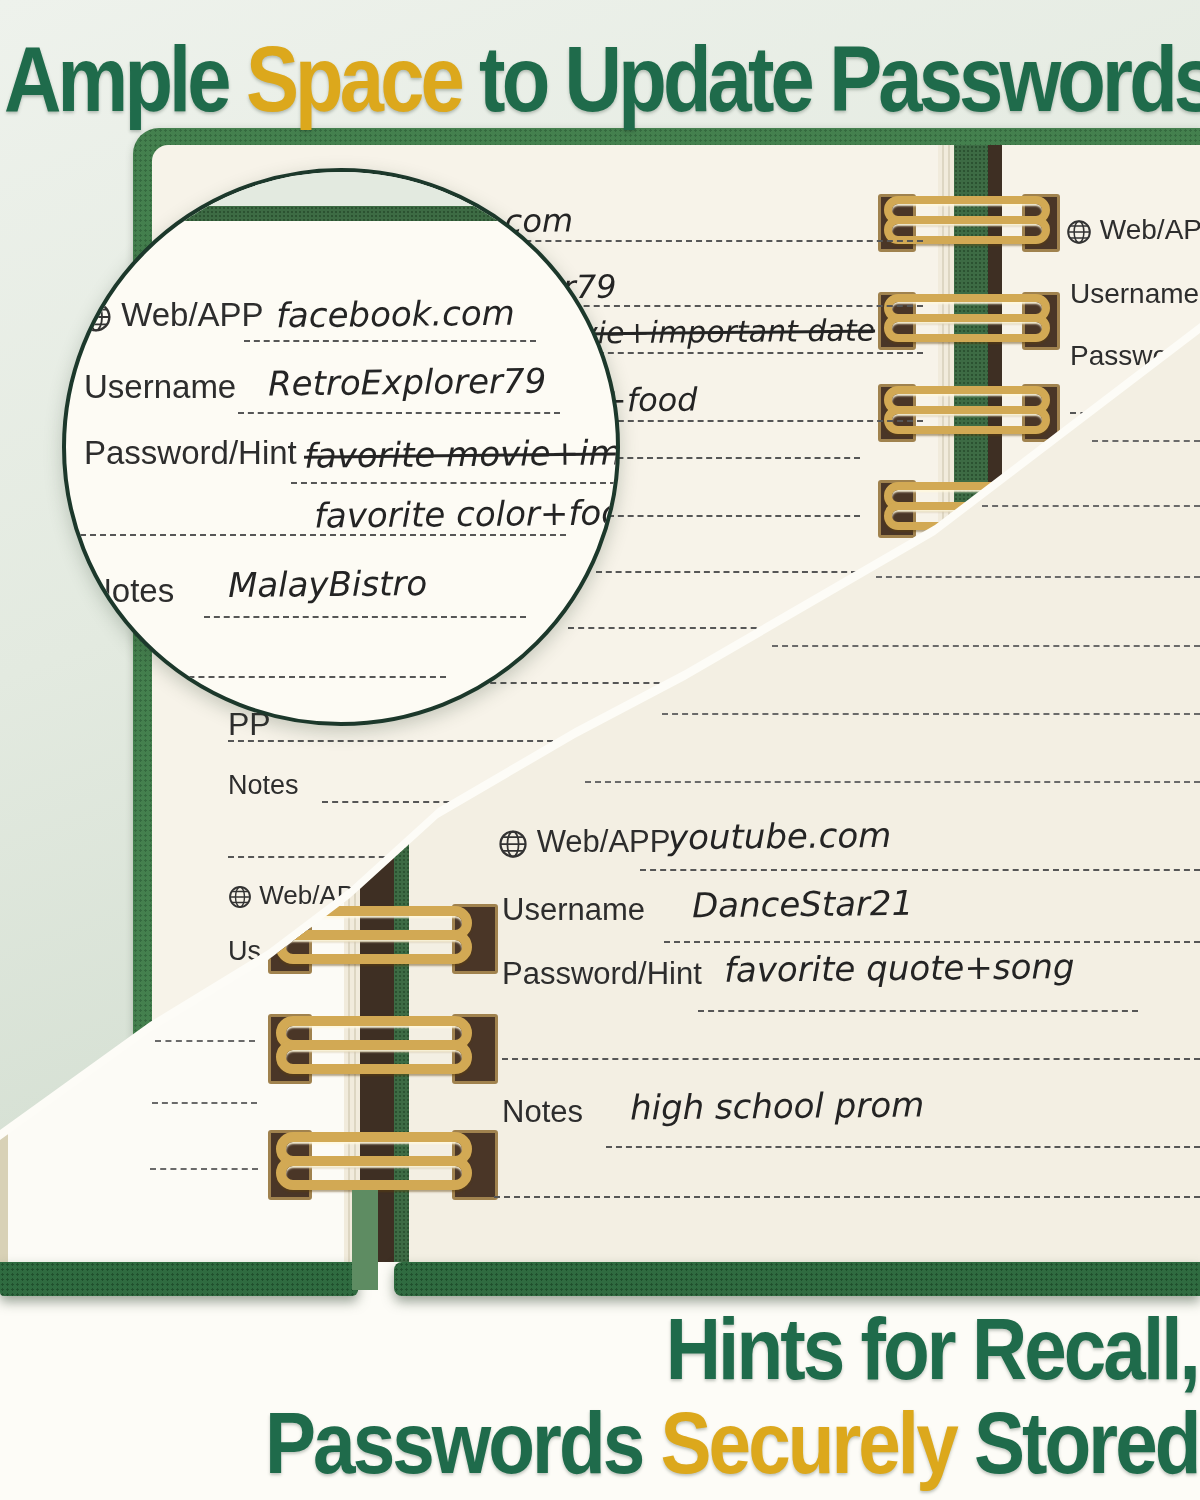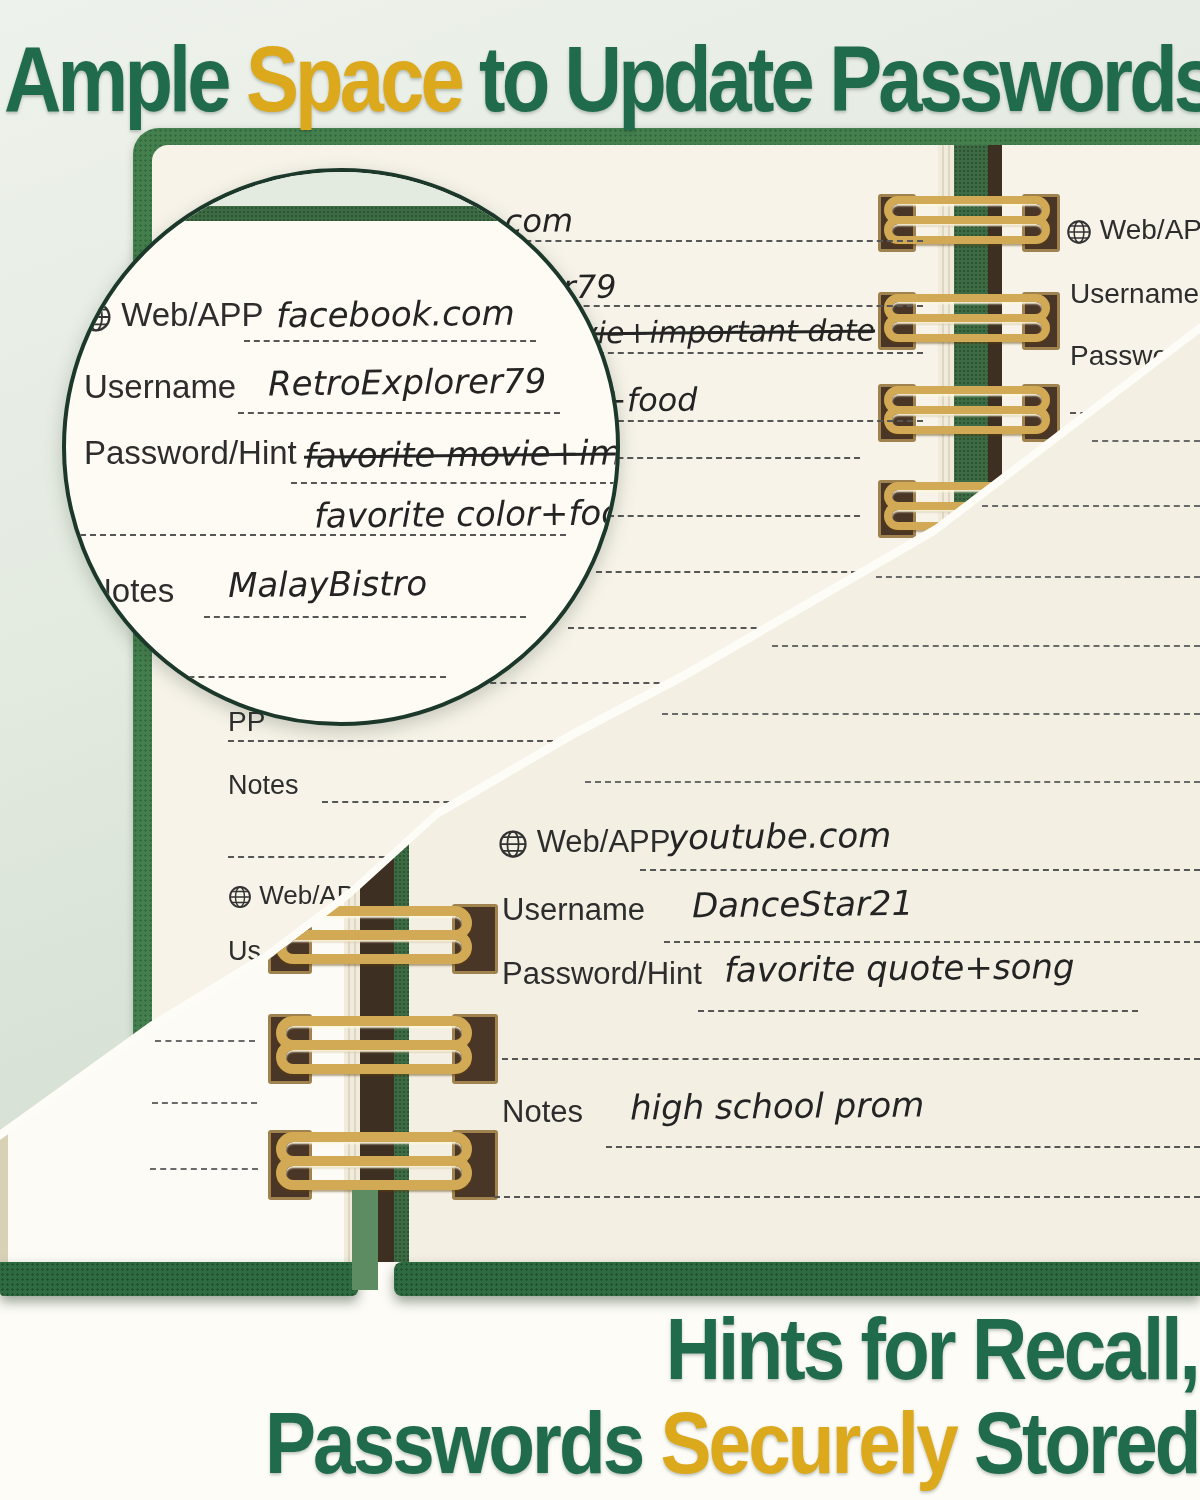--- a/index.html
+++ b/index.html
@@ -86,21 +86,21 @@
     <i class="d" style="left:523px;top:305px;width:400px;"></i>
     <span class="hw strike" style="left:580px;top:314px;font-size:30px;">vie+important date</span>
     <i class="d" style="left:538px;top:352px;width:385px;"></i>
     <span class="hw" style="left:600px;top:381px;font-size:32px;">+food</span>
     <i class="d" style="left:558px;top:420px;width:365px;"></i>
     <i class="d" style="left:578px;top:457px;width:282px;"></i>
     <i class="d" style="left:608px;top:515px;width:252px;"></i>
     <i class="d" style="left:596px;top:571px;width:261px;"></i>
     <i class="d" style="left:568px;top:627px;width:209px;"></i>
     <i class="d" style="left:480px;top:682px;width:200px;"></i>
-    <span class="lbl" style="left:228px;top:706px;font-size:28px;">PP</span>
+    <span class="lbl" style="left:228px;top:706px;font-size:32px;">PP</span>
     <i class="d" style="left:228px;top:740px;width:345px;"></i>
     <span class="lbl" style="left:228px;top:770px;font-size:27px;">Notes</span>
     <i class="d" style="left:322px;top:801px;width:178px;"></i>
     <i class="d" style="left:228px;top:856px;width:197px;"></i>
     <span class="lbl" style="left:228px;top:880px;font-size:26px;">
       <svg class="globe" width="24" height="24" viewBox="0 0 24 24">
         <circle cx="12" cy="12" r="10" fill="none" stroke="#333" stroke-width="1.8"></circle>
         <ellipse cx="12" cy="12" rx="4.5" ry="10" fill="none" stroke="#333" stroke-width="1.4"></ellipse>
         <path d="M2 12h20M3.5 6.5h17M3.5 17.5h17" stroke="#333" stroke-width="1.4" fill="none"></path>
       </svg>

